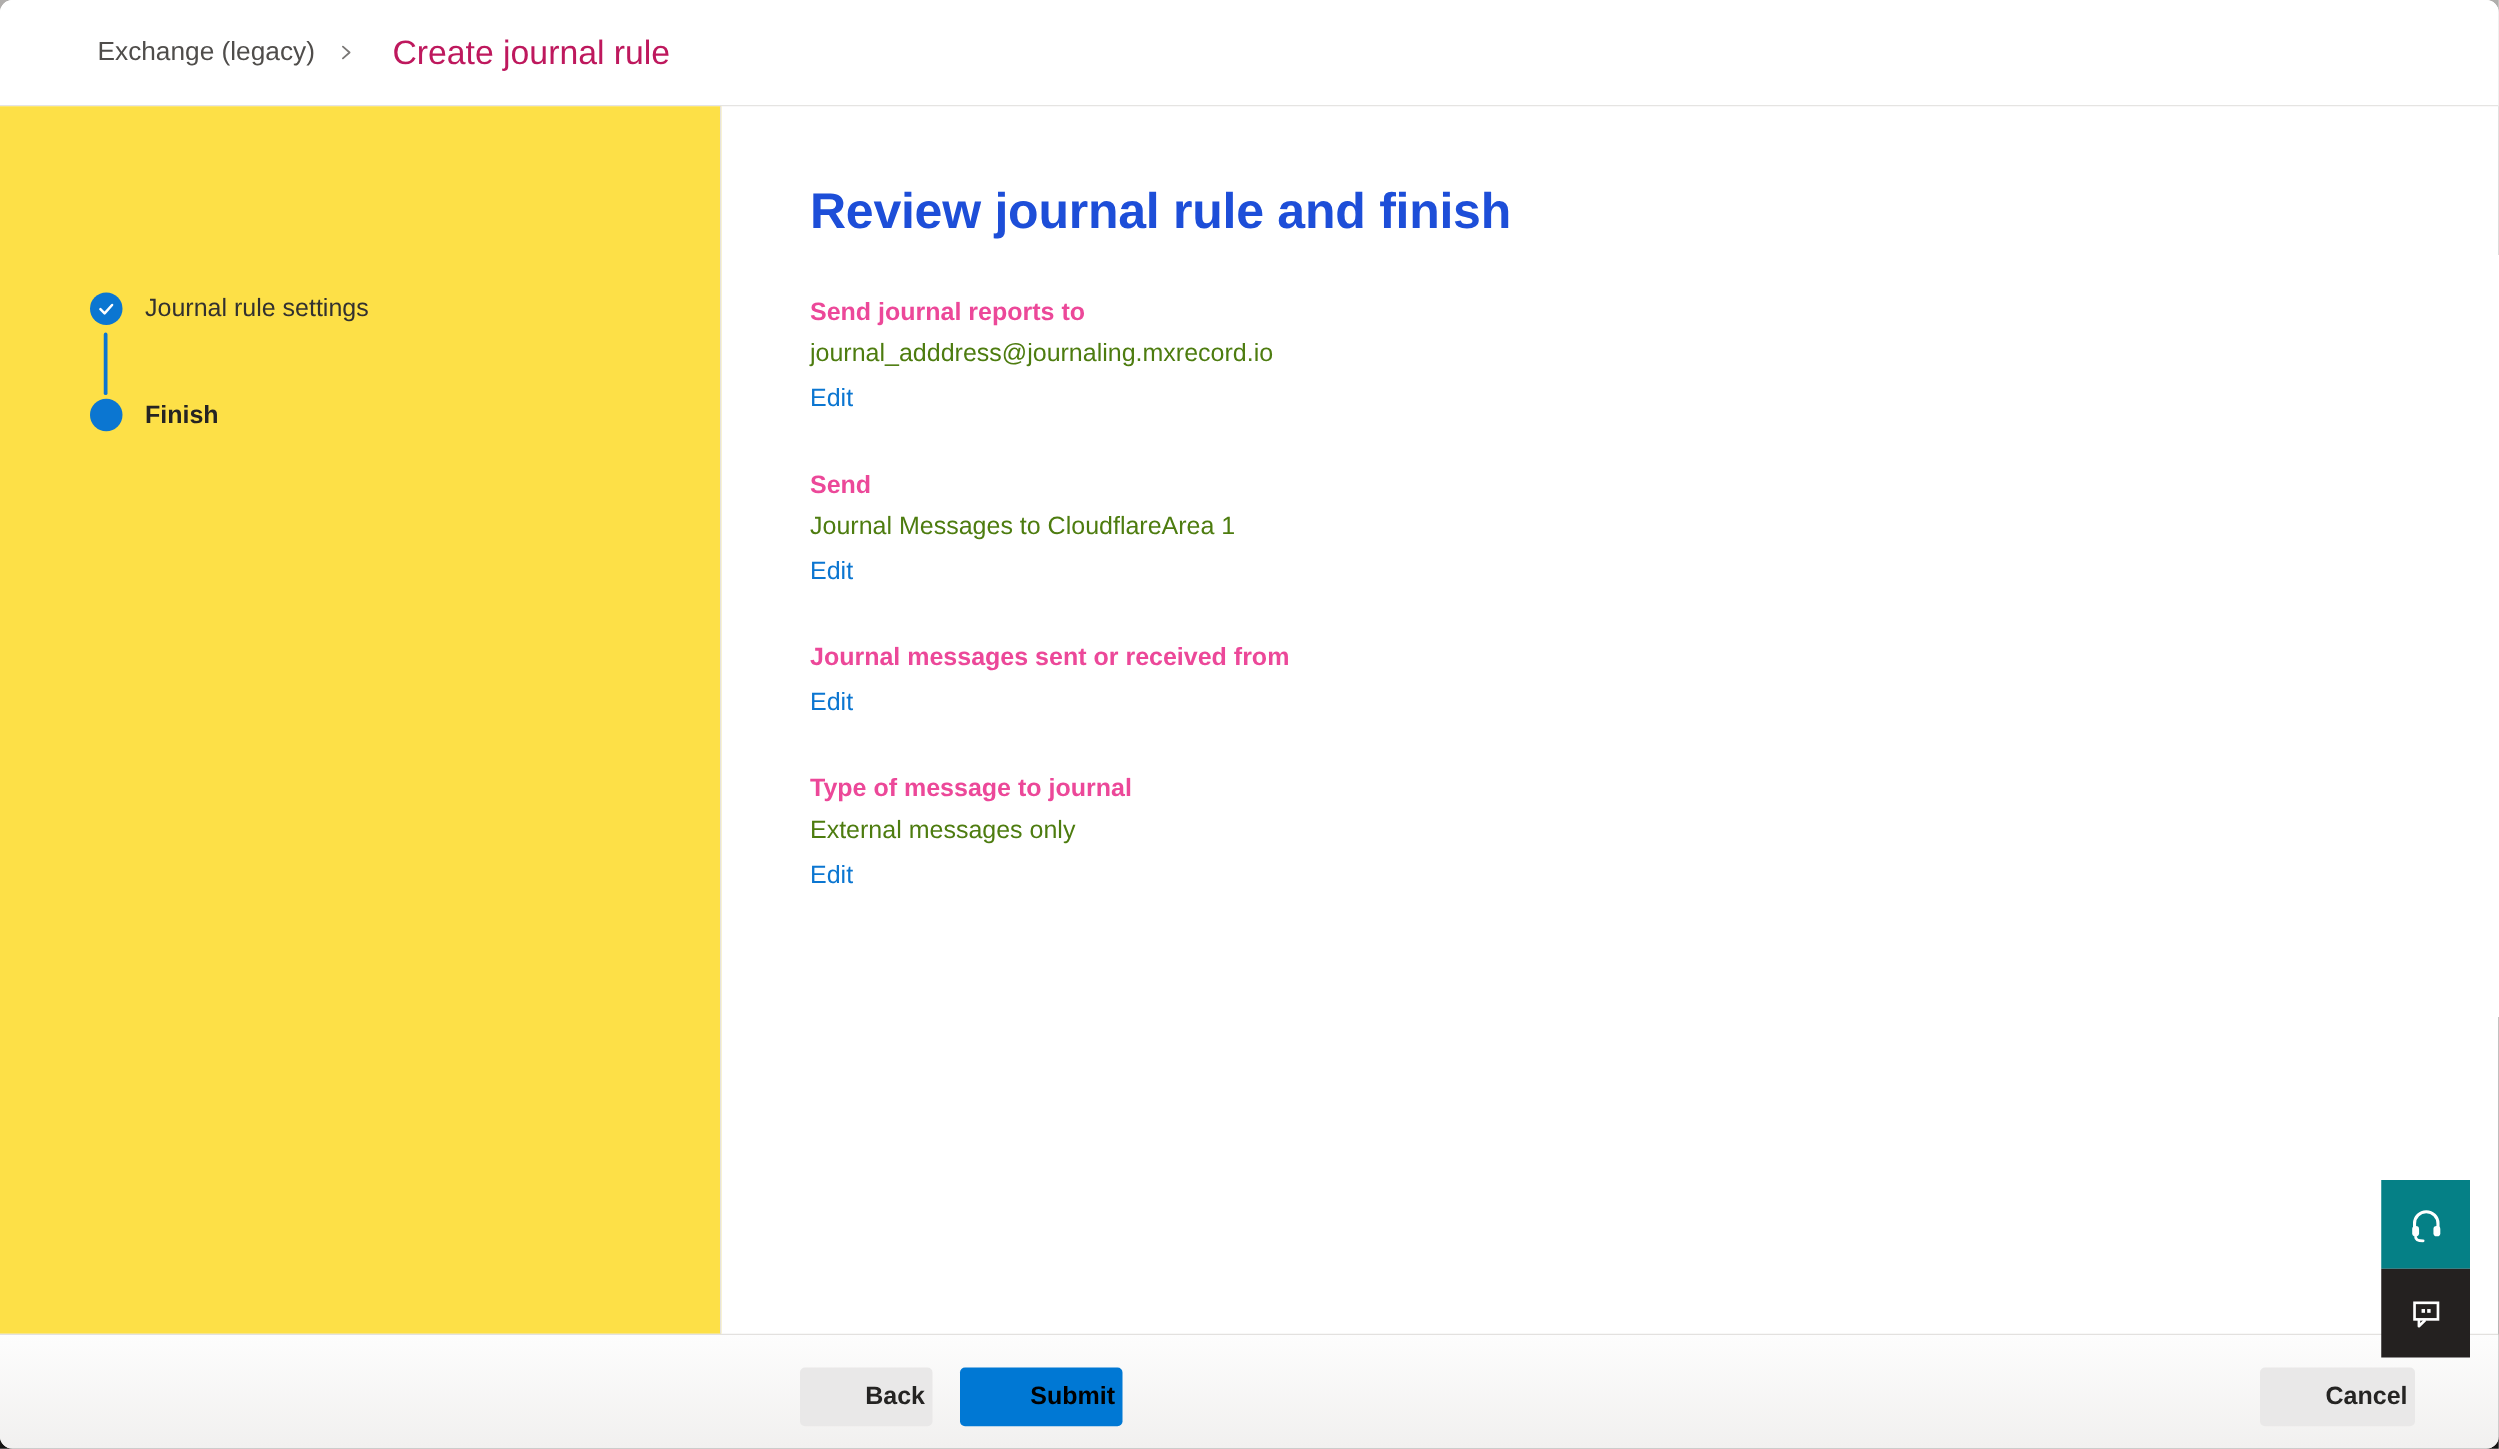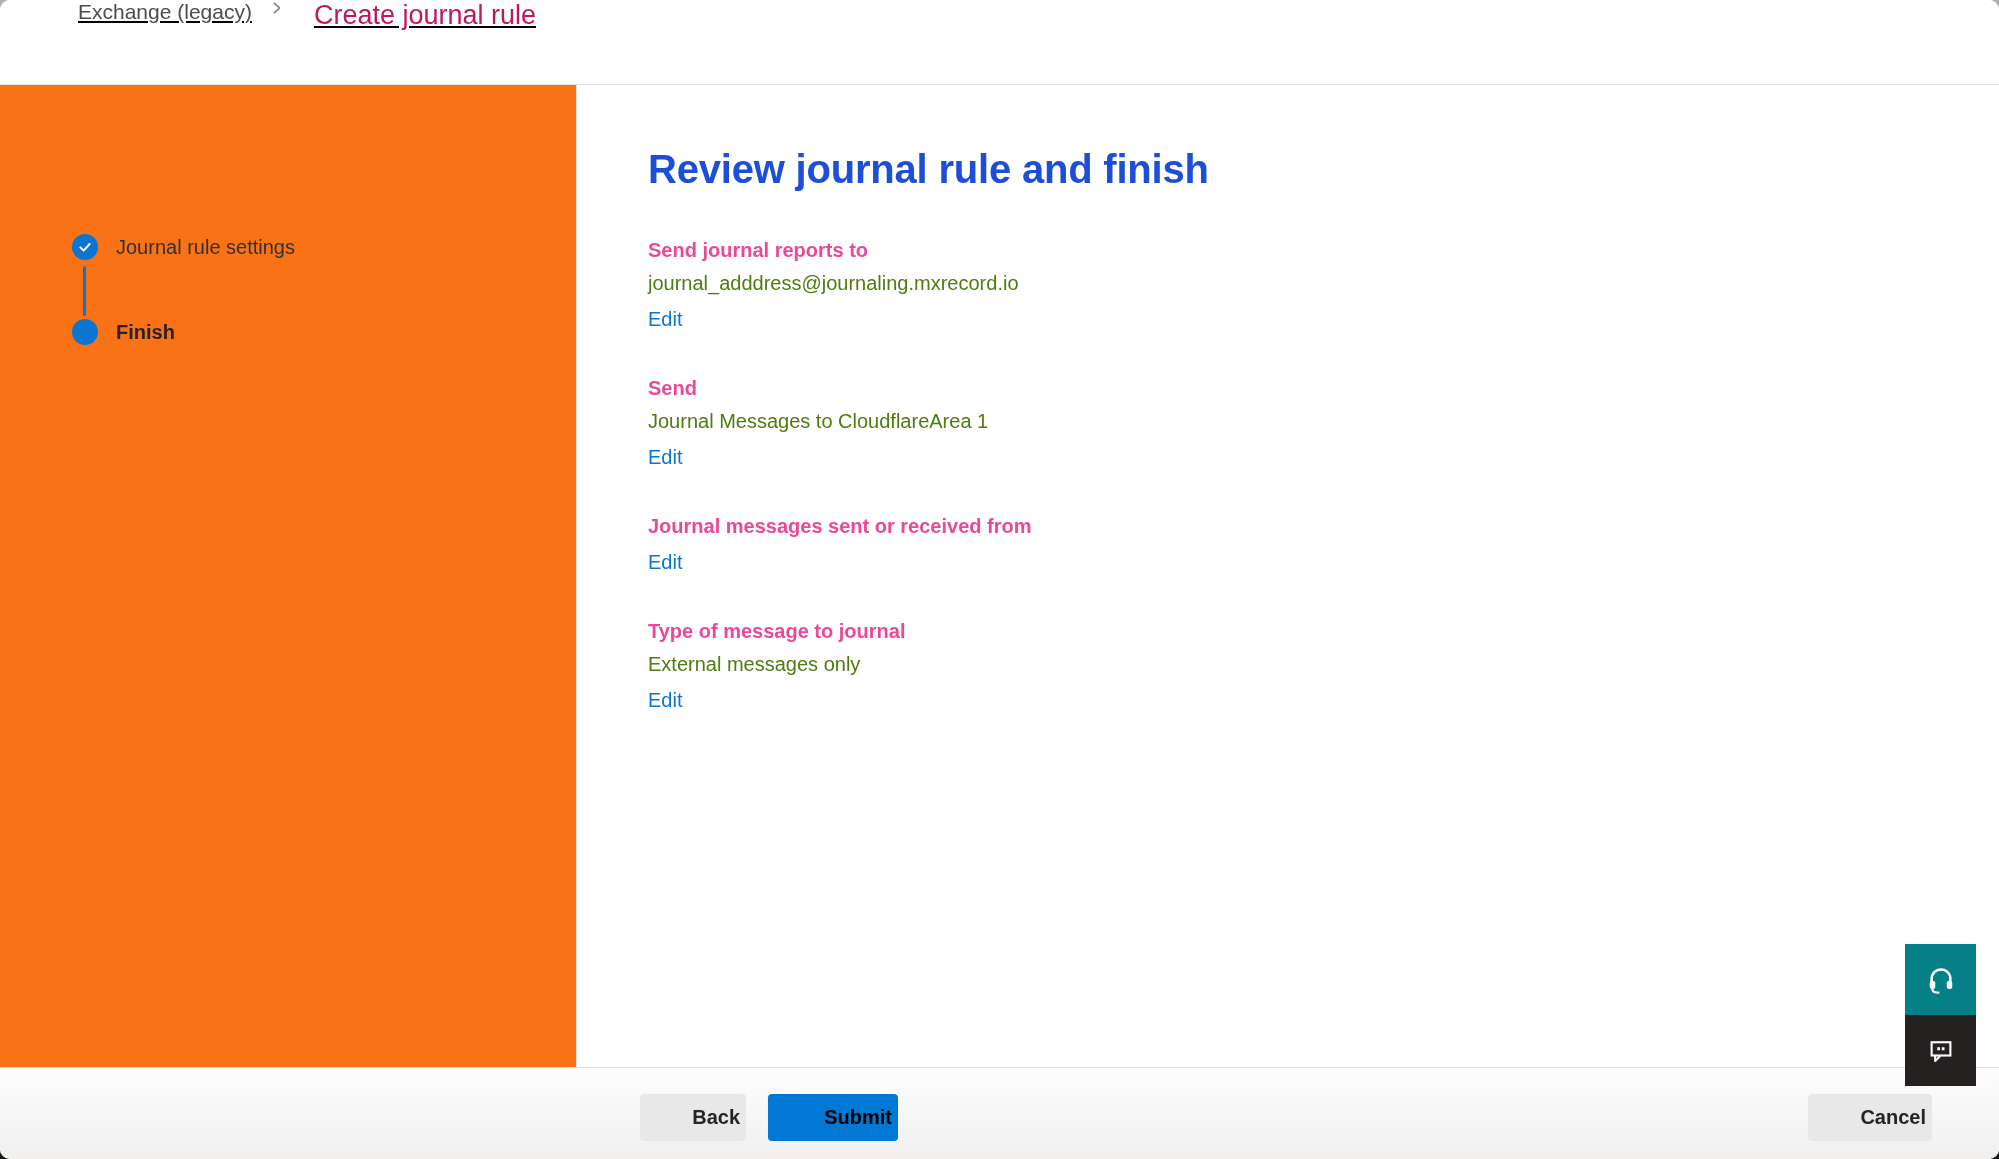--- a/index.html
+++ b/index.html
@@ -8,30 +8,29 @@
     background:linear-gradient(180deg,#b0aeac 0%,#4a4846 70%,#151413 100%);
     font-family:"Liberation Sans","DejaVu Sans",sans-serif;
     -webkit-font-smoothing:antialiased;
   }
   .window{
     position:absolute;inset:0;background:#ffffff;border-radius:10px;overflow:hidden;
   }
   
   .topbar{
     position:absolute;top:0;left:0;right:0;height:85px;background:#fff;
-    border-bottom:1px solid #e5e4e2;display:flex;align-items:flex-start;padding-left:78px;
+    border-bottom:1px solid #e5e4e2;display:flex;align-items:center;padding-left:78px;
     box-sizing:border-box;
-    text-decoration:underline;
   }
   .crumb-link{font-size:21px;color:#4f4d4b;text-decoration:none;cursor:pointer;}
   .crumb-sep{display:inline-flex;margin:0 17px;color:#7a7876;}
   .crumb-current{font-size:27px;color:#be185d;margin-left:12px;}
   
   .steps-panel{
-    position:absolute;left:0;top:85px;width:577px;height:982px;background:#f97316;
+    position:absolute;left:0;top:85px;width:577px;height:982px;background:#fde047;
     border-right:1px solid #e4e2e0;box-sizing:border-box;
   }
   .step-row{position:absolute;left:72px;display:flex;align-items:center;gap:18px;cursor:pointer;}
   .step-row.one{top:149px;}
   .step-row.two{top:234px;}
   .step-circle{width:26px;height:26px;border-radius:50%;background:#0b76d1;flex:0 0 auto;
     display:flex;align-items:center;justify-content:center;}
   .step-label{font-size:20px;color:#323130;line-height:26px;}
   .step-label.current{font-weight:700;color:#252423;}
   .step-connector{position:absolute;left:83px;top:181px;width:3px;height:50px;background:#0b76d1;border-radius:2px;}

